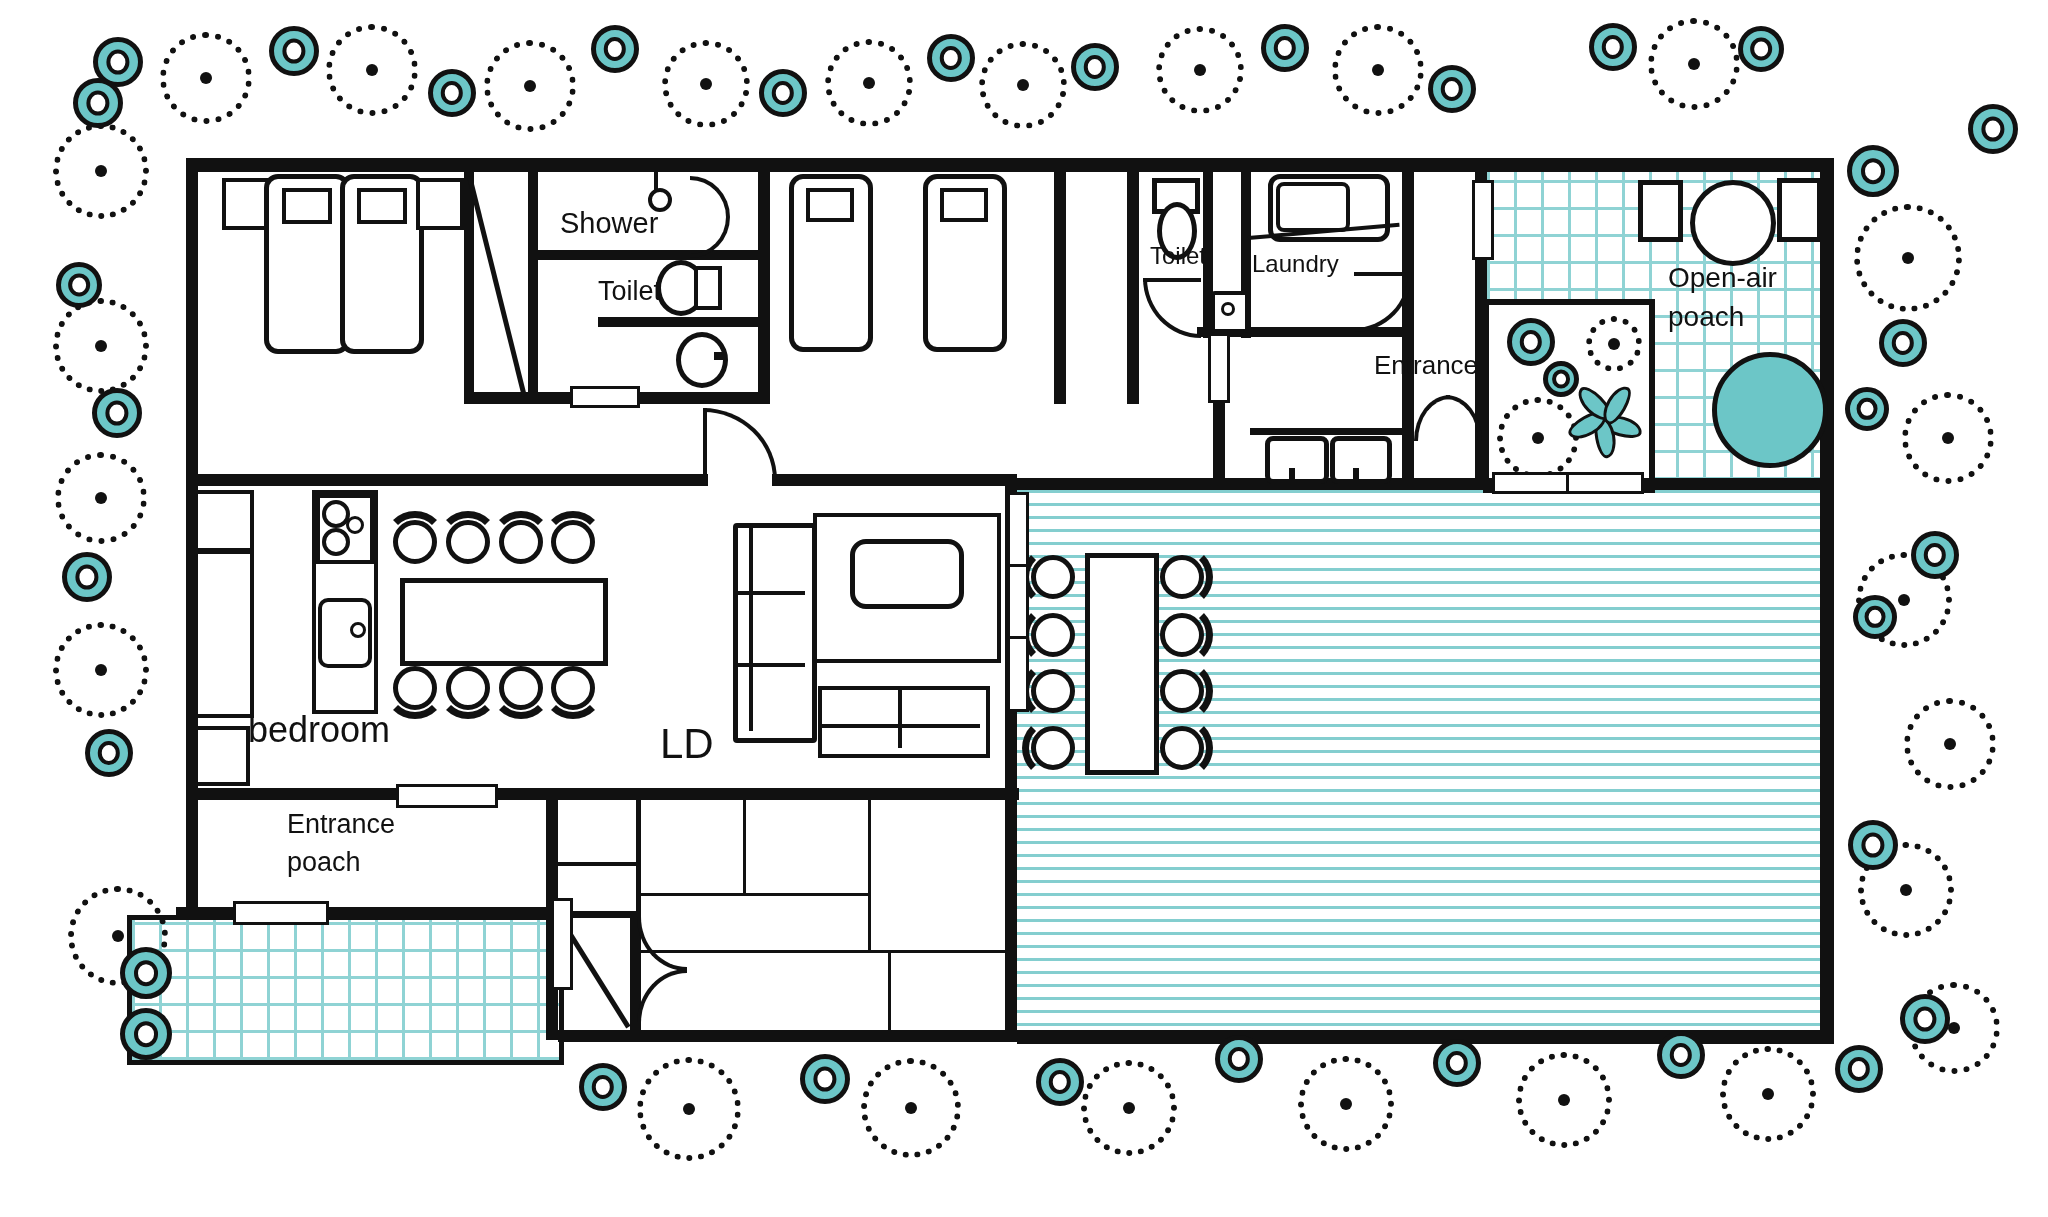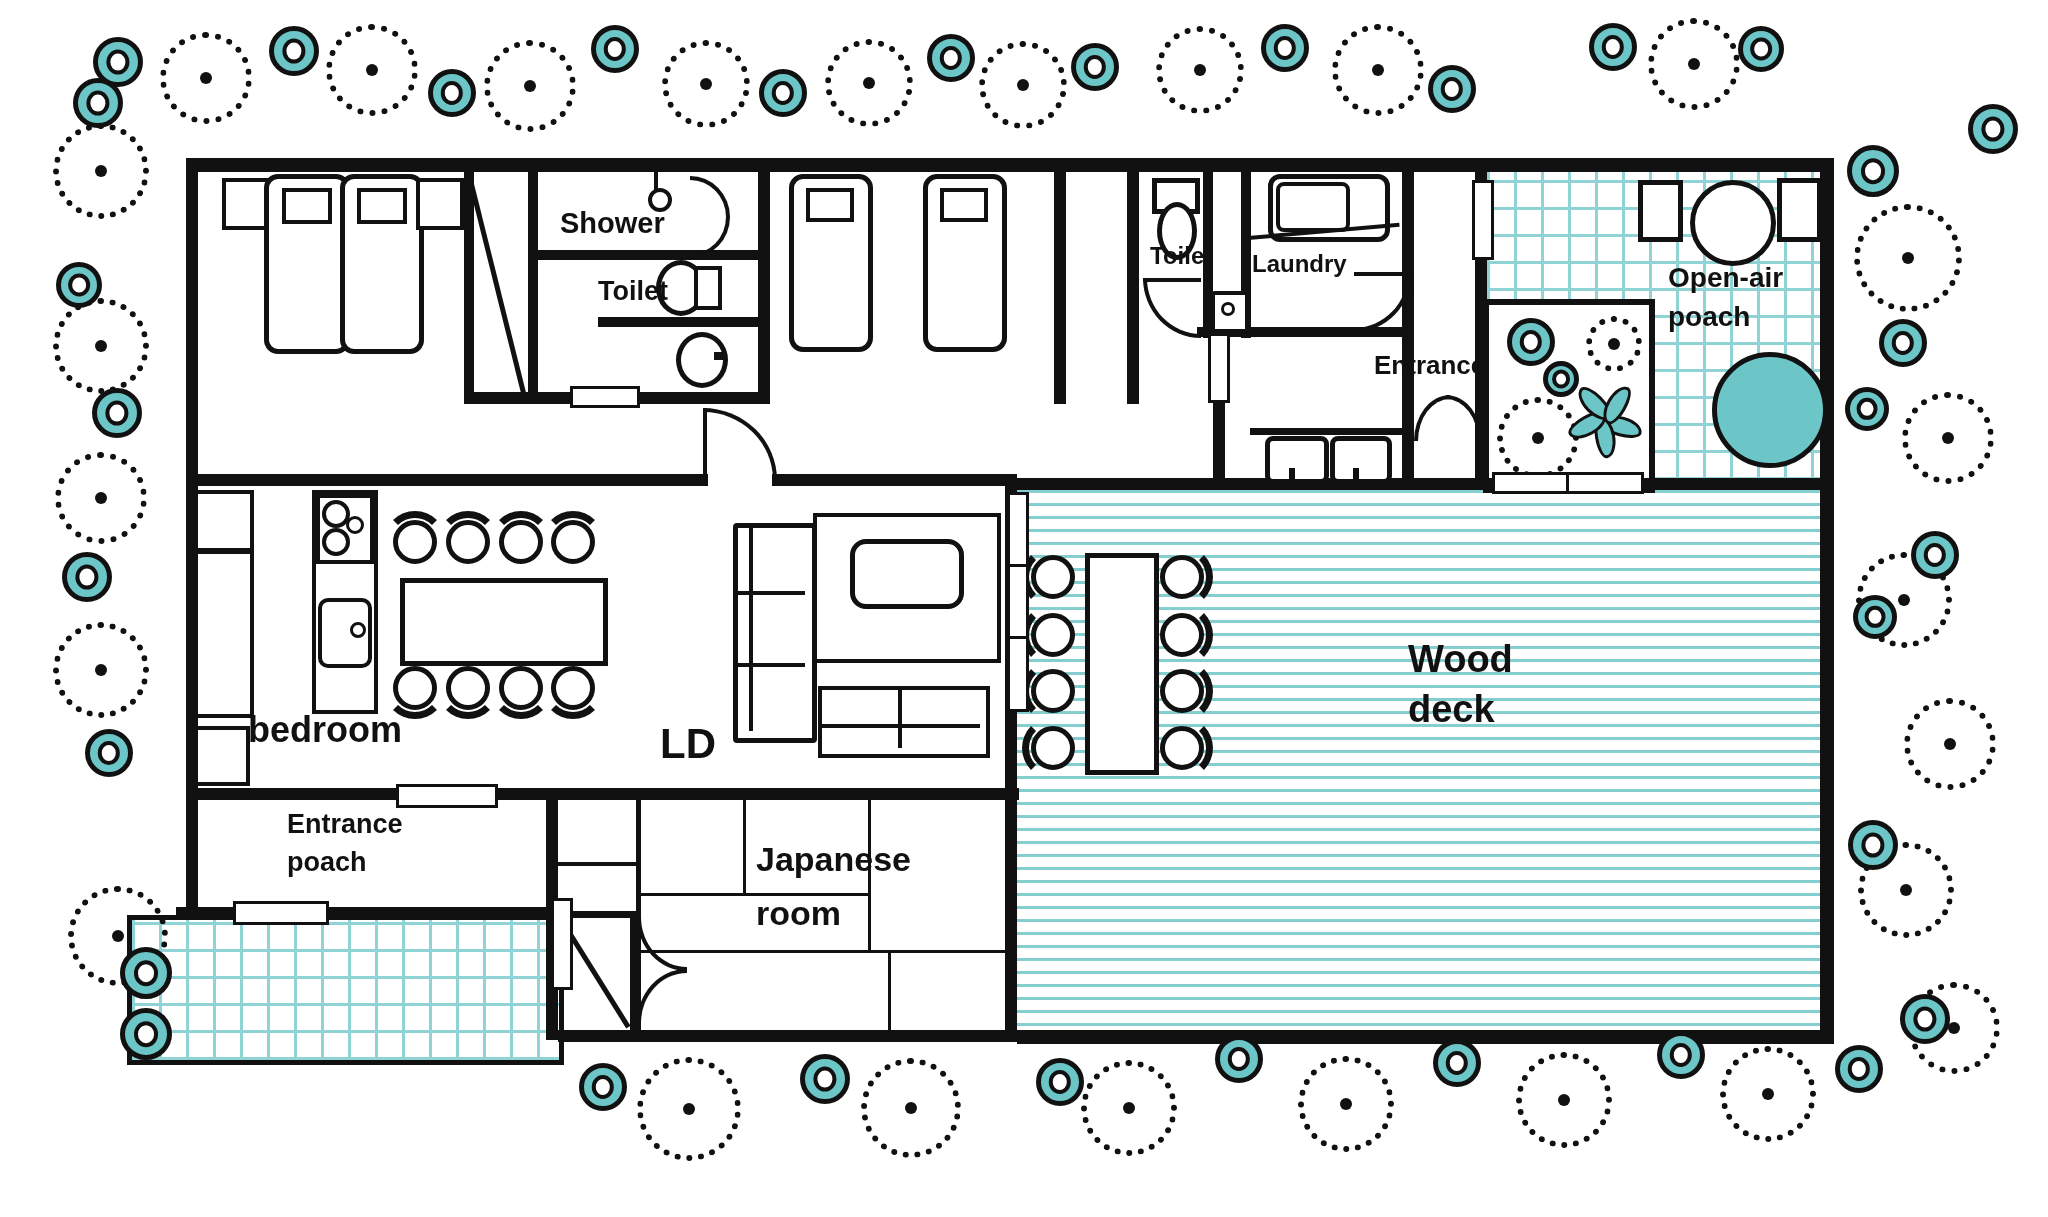--- a/index.html
+++ b/index.html
@@ -8,21 +8,21 @@
         font-family:"Liberation Sans", sans-serif;color:#111;}
   .zone{position:absolute;z-index:0;}
   .tile{background-image:
       repeating-linear-gradient(0deg,#8FD3D4 0 3px,transparent 3px 27px),
       repeating-linear-gradient(90deg,#8FD3D4 0 3px,transparent 3px 27px);}
   .deck{background-image:repeating-linear-gradient(180deg,#84CECF 0 3px,transparent 3px 13px);}
   .wall{position:absolute;background:#111;z-index:2;}
   .thin{position:absolute;background:#111;z-index:2;}
   .sill{position:absolute;background:#fff;border:3px solid #111;z-index:4;}
   .round{border-radius:50%;}
-  .lab{position:absolute;font-weight:bold;white-space:pre-line;line-height:1.32;z-index:5;}
+  .lab{position:absolute;font-weight:normal;white-space:pre-line;line-height:1.32;z-index:5;}
   .arc{position:absolute;z-index:2;background:transparent;}
   .pool{position:absolute;background:#6CC6C7;border:8px solid #111;z-index:1;
         display:flex;align-items:center;justify-content:center;}
   .garden{position:absolute;background:#fff;border:6px solid #111;z-index:1;}
   .plant-dotted{position:absolute;border:6px dotted #111;border-radius:50%;z-index:3;}
   .plant-dotted .dot{position:absolute;left:50%;top:50%;width:12px;height:12px;margin:-6px 0 0 -6px;
         background:#111;border-radius:50%;}
   .shrub{position:absolute;background:#6CC6C7;border:5px solid #111;border-radius:50%;z-index:3;}
   .shrub .hole{position:absolute;left:50%;top:50%;transform:translate(-50%,-50%);
         width:38%;height:42%;background:#fff;border:4px solid #111;border-radius:50%;}
@@ -172,24 +172,20 @@
   <div class="lab" style="left:598px;top:274px;font-size:27px;">Toilet</div>
   <div class="lab" style="left:1150px;top:240px;font-size:24px;">Toilet</div>
   <div class="lab" style="left:1252px;top:248px;font-size:24px;">Laundry</div>
   <div class="lab" style="left:1374px;top:348px;font-size:26px;">Entrance</div>
   <div class="lab" style="left:1668px;top:258px;font-size:28px;line-height:1.4;">Open-air
 poach</div>
   <div class="lab" style="left:248px;top:706px;font-size:36px;">bedroom</div>
   <div class="lab" style="left:660px;top:716px;font-size:42px;">LD</div>
   <div class="lab" style="left:287px;top:806px;font-size:27px;line-height:1.4;">Entrance
 poach</div>
-  <div class="lab" style="left:756px;top:832px;font-size:34px;line-height:1.6;">Japanese
-room</div>
-  <div class="lab" style="left:1408px;top:634px;font-size:38px;">Wood
-deck</div>
 
   <div id="gen-layer" style="position:absolute;inset:0;z-index:3;pointer-events:none;">
       <div class="plant-dotted" style="left: 160px; top: 32px; width: 80px; height: 80px;">
         <div class="dot"></div>
       </div>
       <div class="plant-dotted" style="left: 326px; top: 24px; width: 80px; height: 80px;">
         <div class="dot"></div>
       </div>
       <div class="plant-dotted" style="left: 484px; top: 40px; width: 80px; height: 80px;">
         <div class="dot"></div>

